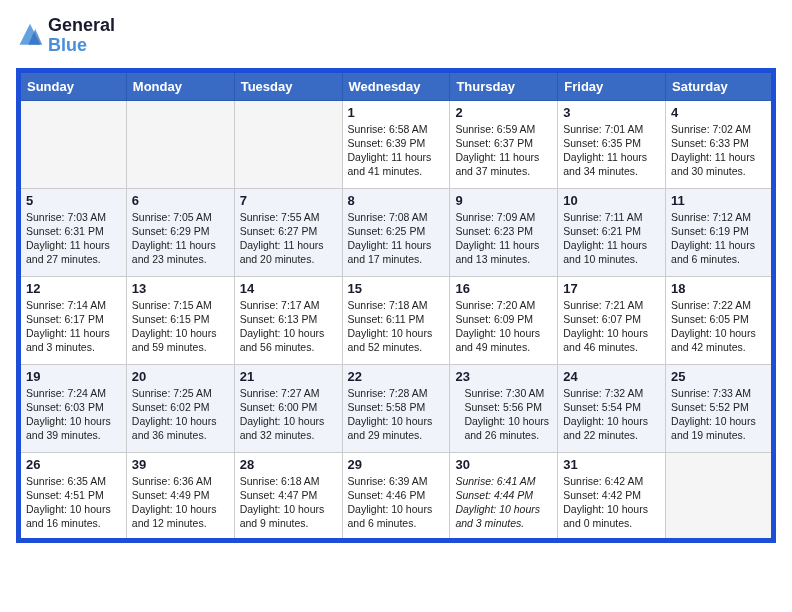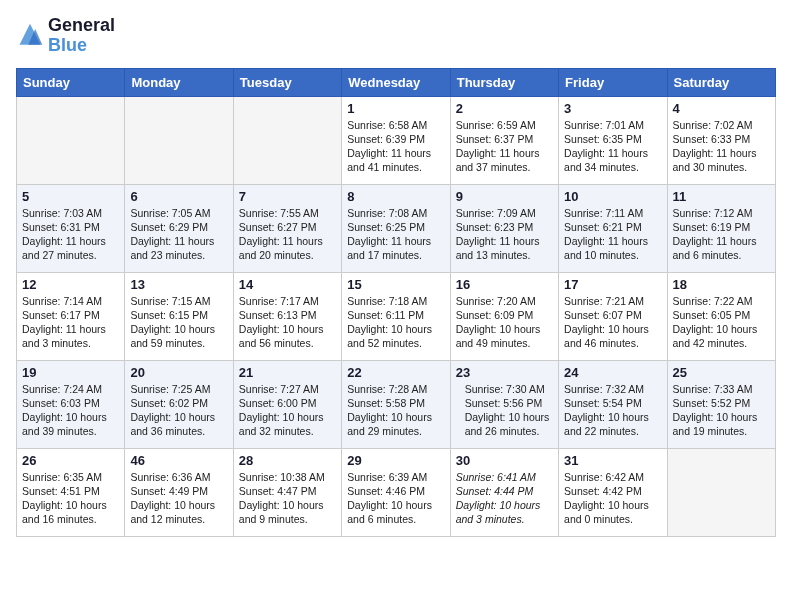--- a/index.html
+++ b/index.html
@@ -43,21 +43,21 @@
       color: #1a1a2e;
       line-height: 1.1;
     }
     .location {
       font-size: 15px;
       color: #333;
     }
     .calendar {
       width: 100%;
       border-collapse: collapse;
-      border: 1px solid #1d4ed8;
+      border: 5px solid #1d4ed8;
     }
     .calendar th {
       background-color: #3a6bc4;
       color: white;
       text-align: left;
       padding: 6px 6px;
       font-size: 13px;
       font-weight: bold;
       border: 1px solid #2a5ab4;
     }
@@ -309,29 +309,29 @@
       </tr>
       <tr>
         <td>
           <span class="day-num">26</span>
           <div class="day-info" style="white-space: pre-line;">Sunrise: 6:35 AM
 Sunset: 4:51 PM
 Daylight: 10 hours
 and 16 minutes.</div>
         </td>
         <td>
-          <span class="day-num">46</span>
+          <span class="day-num">39</span>
           <div class="day-info" style="white-space: pre-line;">Sunrise: 6:36 AM
 Sunset: 4:49 PM
 Daylight: 10 hours
 and 12 minutes.</div>
         </td>
         <td>
           <span class="day-num">28</span>
-          <div class="day-info" style="white-space: pre-line;">Sunrise: 10:38 AM
+          <div class="day-info" style="white-space: pre-line;">Sunrise: 6:18 AM
 Sunset: 4:47 PM
 Daylight: 10 hours
 and 9 minutes.</div>
         </td>
         <td>
           <span class="day-num">29</span>
           <div class="day-info" style="white-space: pre-line;">Sunrise: 6:39 AM
 Sunset: 4:46 PM
 Daylight: 10 hours
 and 6 minutes.</div>

